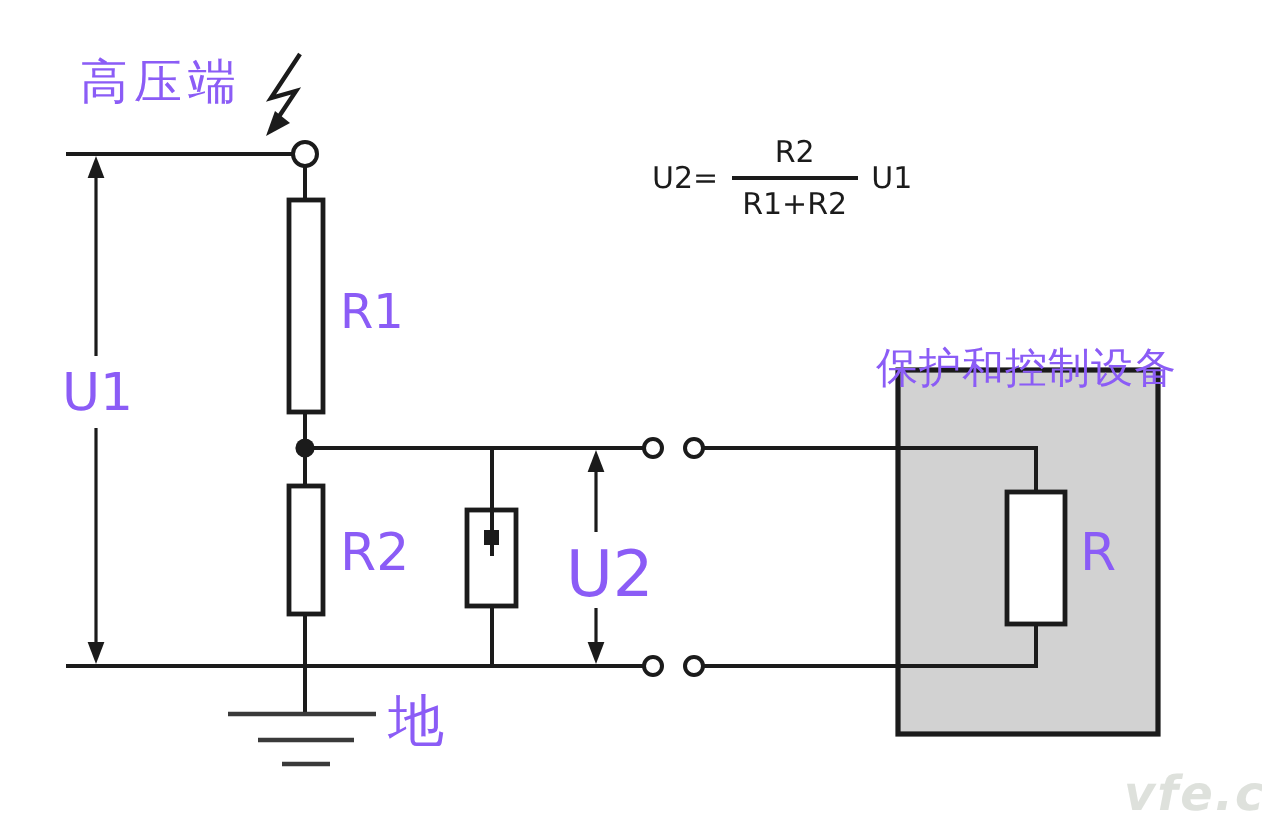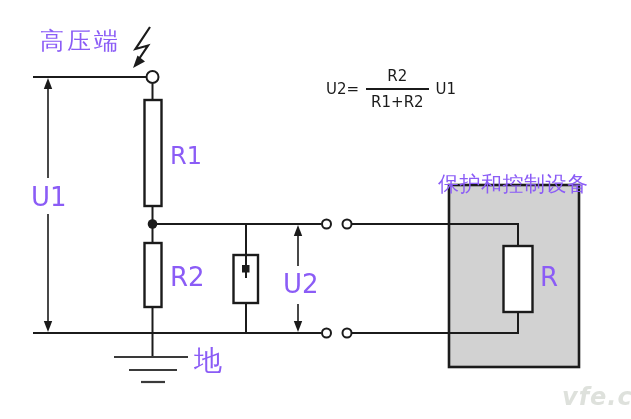--- a/index.html
+++ b/index.html
@@ -24,21 +24,21 @@
   .label {
     position: absolute;
     color: #8b5cf6;
     white-space: nowrap;
     line-height: 1;
   }
   .lbl-hv        { left: 40px;  top: 29px;  font-size: 24px; letter-spacing: 3px; }
   .lbl-u1        { left: 31px;  top: 184px; font-size: 26px; }
   .lbl-r1        { left: 170px; top: 144px; font-size: 24px; }
   .lbl-r2        { left: 170px; top: 264px; font-size: 26px; }
-  .lbl-u2        { left: 283px; top: 271px; font-size: 26px; }
+  .lbl-u2        { left: 283px; top: 271px; font-size: 32px; }
   .lbl-ground    { left: 194px; top: 347px; font-size: 28px; }
   .lbl-device    { left: 438px; top: 146px; font-size: 21px; letter-spacing: 0.5px; margin-top: 28px; }
   .lbl-device-r  { left: 540px; top: 264px; font-size: 26px; }
   .formula {
     position: absolute;
     left: 326px;
     top: 67px;
     display: flex;
     align-items: center;
     gap: 7px;

